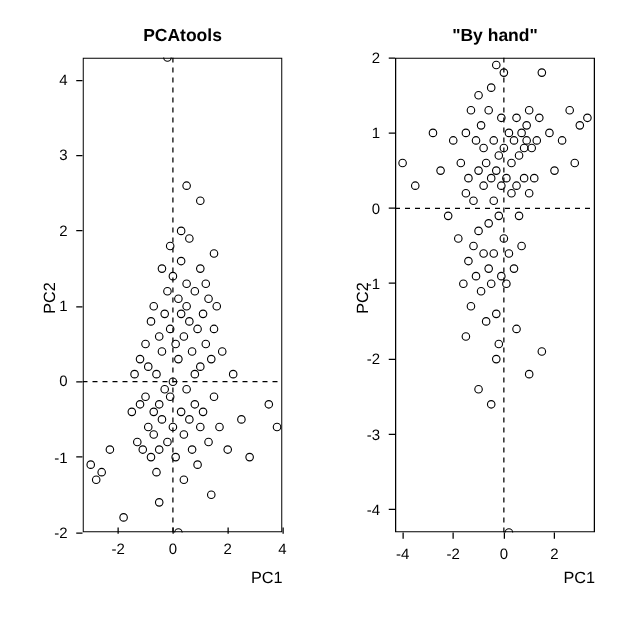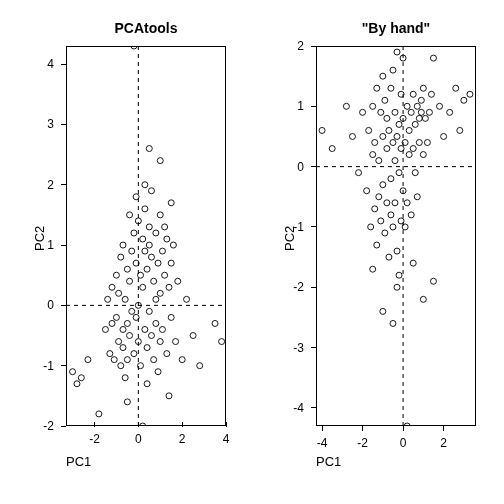--- a/index.html
+++ b/index.html
@@ -25,21 +25,21 @@
   .ylab {
     position: absolute;
     transform: rotate(-90deg);
     transform-origin: left top;
     font-size: 13px;
     left: -34px;
   }
   .xlab {
     position: absolute;
     width: 100%;
-    text-align: left;
+    text-align: right;
     font-size: 13px;
   }
   .tick-y {
     position: absolute;
     font-size: 12px;
     right: 100%;
     padding-right: 12px;
     transform: translateY(-50%);
   }
   .tick-x {

